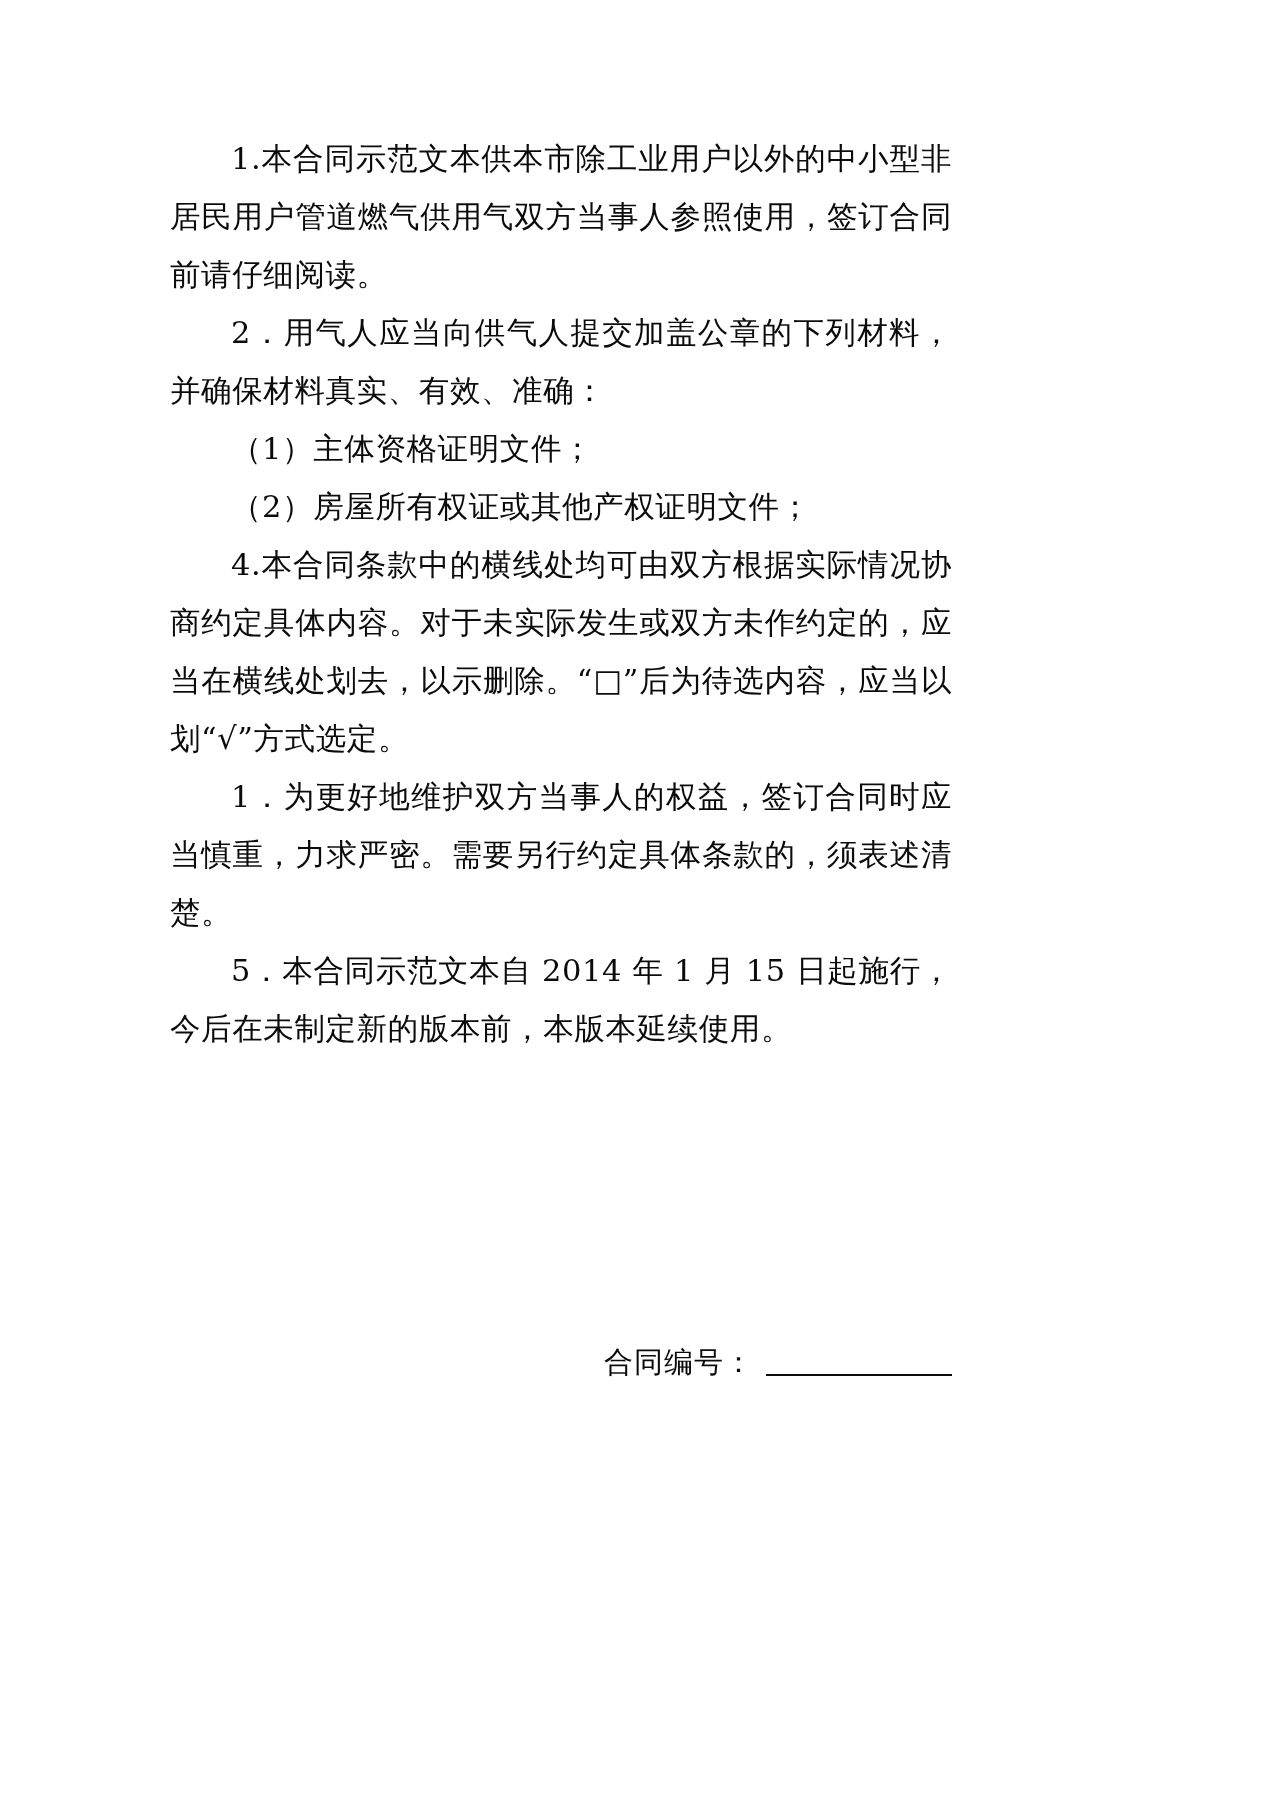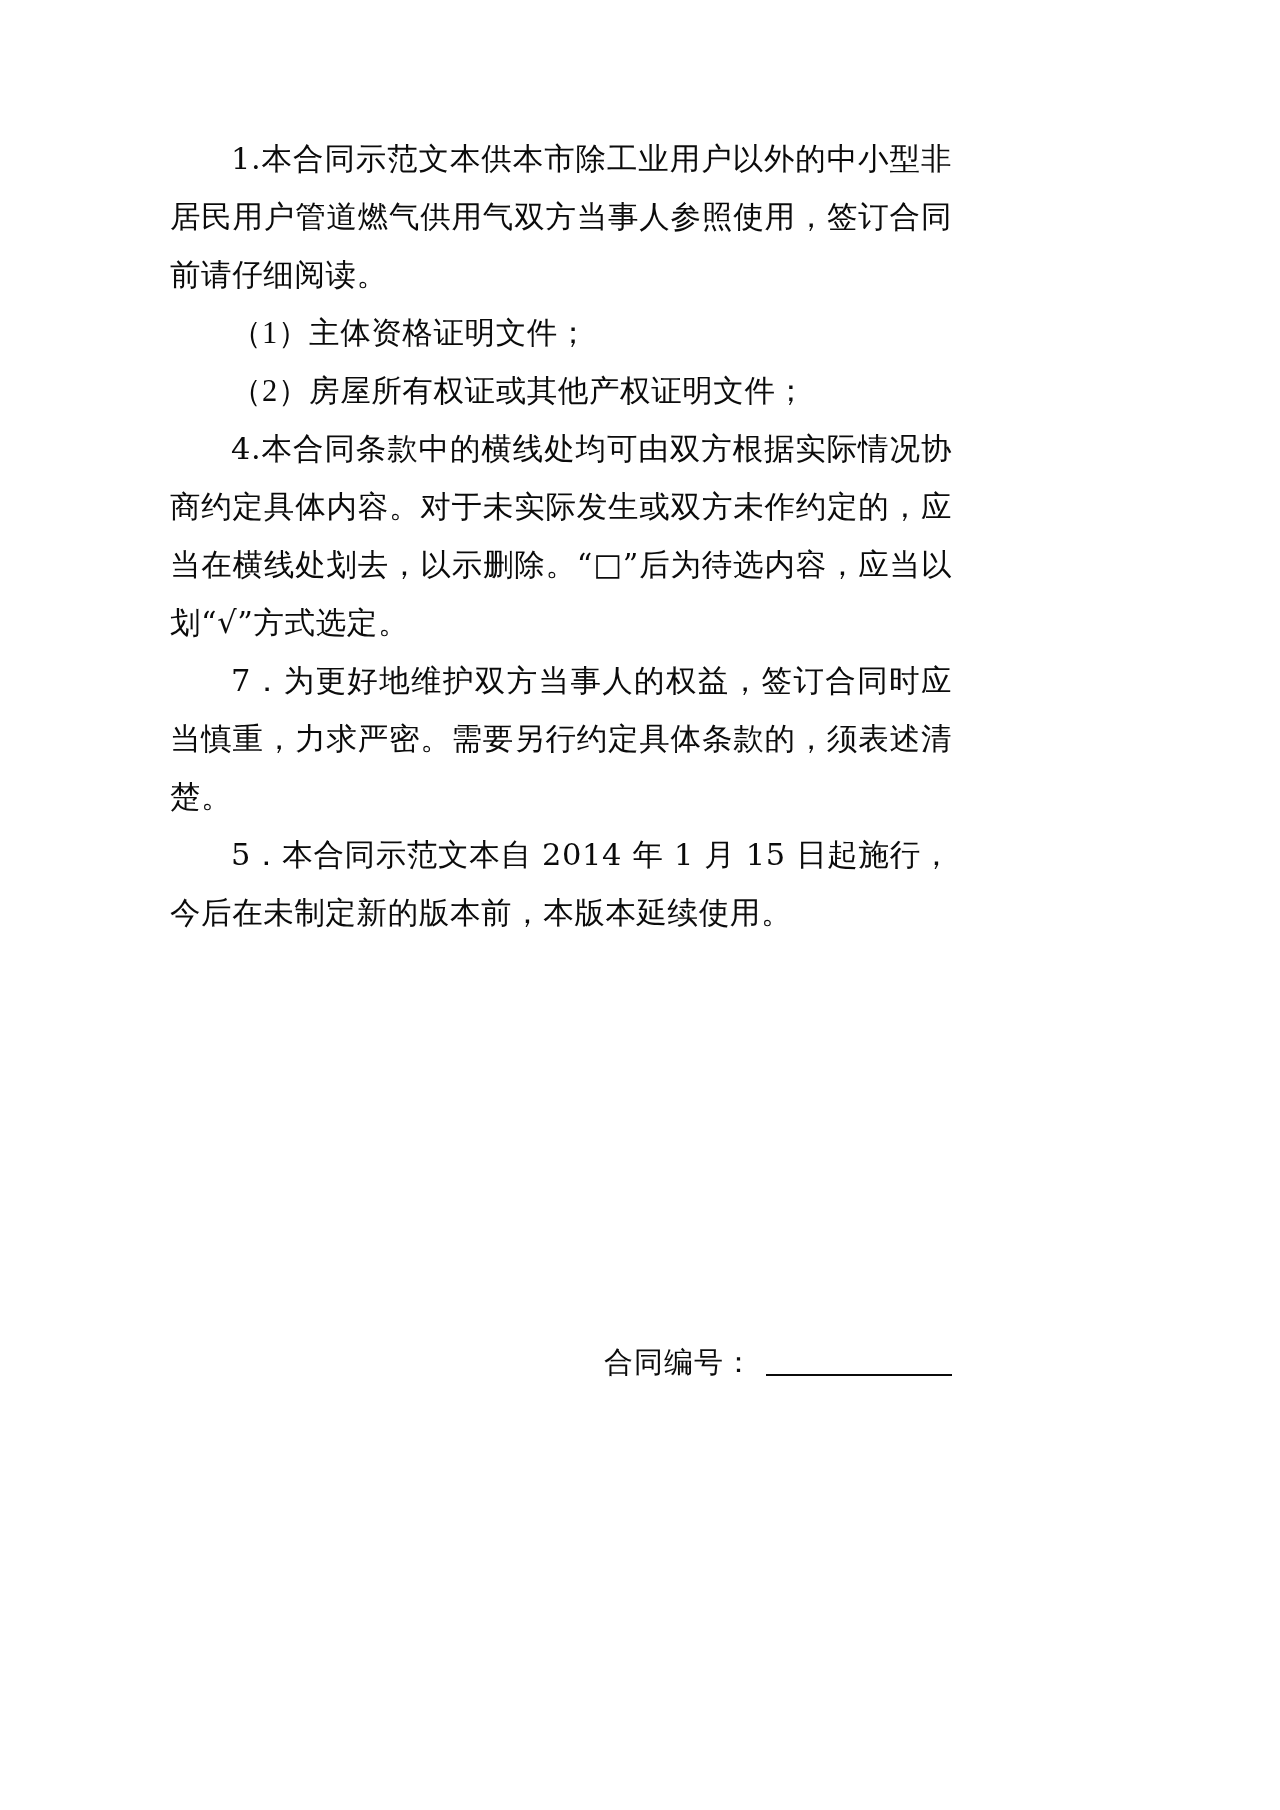--- a/index.html
+++ b/index.html
@@ -33,21 +33,20 @@
     text-justify: inter-ideograph;
     letter-spacing: 0.6px;
     margin: 0;
     text-indent: 2em;
     word-break: break-all;
     font-weight: 400;
     color: #0b0b0b;
   }
   .para.sub {
     text-indent: 2em;
-    font-family: Liberation Serif, serif;
   }
   
   .kai {
     font-family: "DejaVu Serif", "Liberation Serif", serif;
     font-synthesis: none;
   }
   .footer-line {
     position: absolute;
     left: 170px;
     top: 1330px;
@@ -74,29 +73,30 @@
 </style>
 </head>
 <body>
 
 <div class="page">
 
   <div class="doc-body">
 
     <p class="para kai">1.本合同示范文本供本市除工业用户以外的中小型非居民用户管道燃气供用气双方当事人参照使用，签订合同前请仔细阅读。</p>
 
+    <p class="para kai">2．用气人应当向供气人提交加盖公章的下列材料，并确保材料真实、有效、准确：</p>
 
     <p class="para kai sub">（1）主体资格证明文件；</p>
 
     <p class="para kai sub">（2）房屋所有权证或其他产权证明文件；</p>
 
 
     <p class="para kai">4.本合同条款中的横线处均可由双方根据实际情况协商约定具体内容。对于未实际发生或双方未作约定的，应当在横线处划去，以示删除。“□”后为待选内容，应当以划“√”方式选定。</p>
 
-    <p class="para kai">7．为更好地维护双方当事人的权益，签订合同时应当慎重，力求严密。需要另行约定具体条款的，须表述清楚。</p>
+    <p class="para kai">1．为更好地维护双方当事人的权益，签订合同时应当慎重，力求严密。需要另行约定具体条款的，须表述清楚。</p>
 
     <p class="para kai">5．本合同示范文本自 2014 年 1 月 15 日起施行，今后在未制定新的版本前，本版本延续使用。</p>
 
   </div>
 
   <div class="footer-line">
     <span class="footer-label">合同编号：</span><span class="footer-blank"></span>
   </div>
 
 </div>

